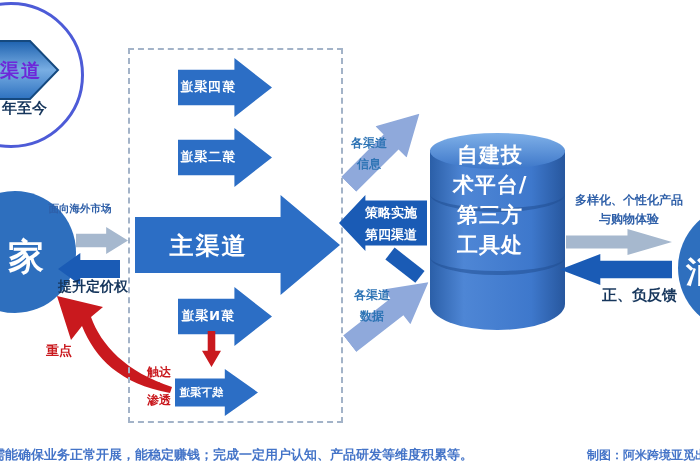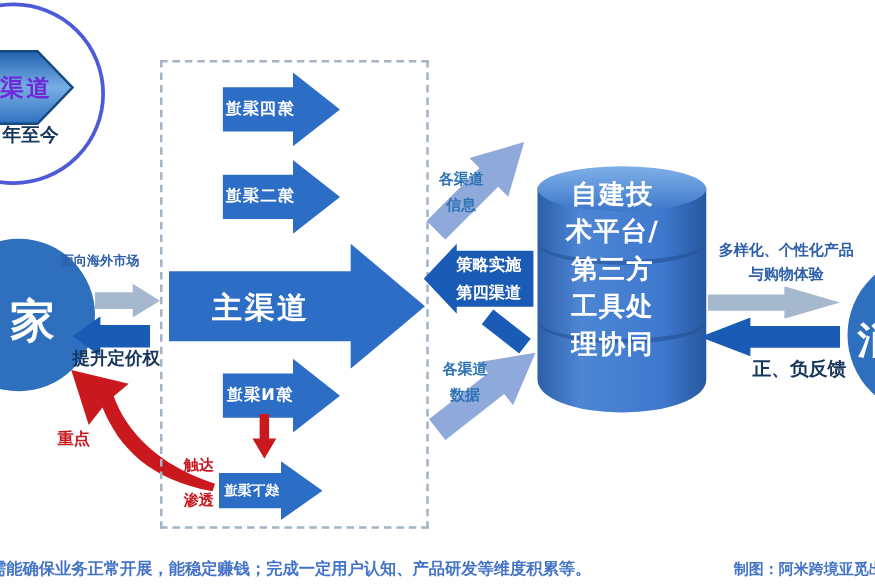--- a/index.html
+++ b/index.html
@@ -106,21 +106,20 @@
 
   <div class="abs cyl-body"></div>
   <div class="abs seam" style="top:176px;"></div>
   <div class="abs seam" style="top:239px;"></div>
   <div class="abs cyl-top"></div>
   <div class="abs ctr wtxt cyl-text">
     <div>自建技</div>
     <div>术平台/</div>
     <div>第三方</div>
     <div>工具处</div>
-    <div>理协同</div>
   </div>
 
   <div class="abs lblue arrow-diag" style="left:334px;top:127px;width:100px;height:44px;transform:rotate(-45deg);"></div>
   <div class="abs midblue ctr" style="left:340px;top:133px;width:58px;font-size:12px;line-height:21px;">
     <div>各渠道</div>
     <div>信息</div>
   </div>
 
   <div class="abs dblue arrow-l-strat" style="left:339px;top:195px;width:88px;height:56px;"></div>
   <div class="abs dblue" style="left:390px;top:246px;width:38px;height:15px;transform:rotate(38deg);transform-origin:left center;"></div>

